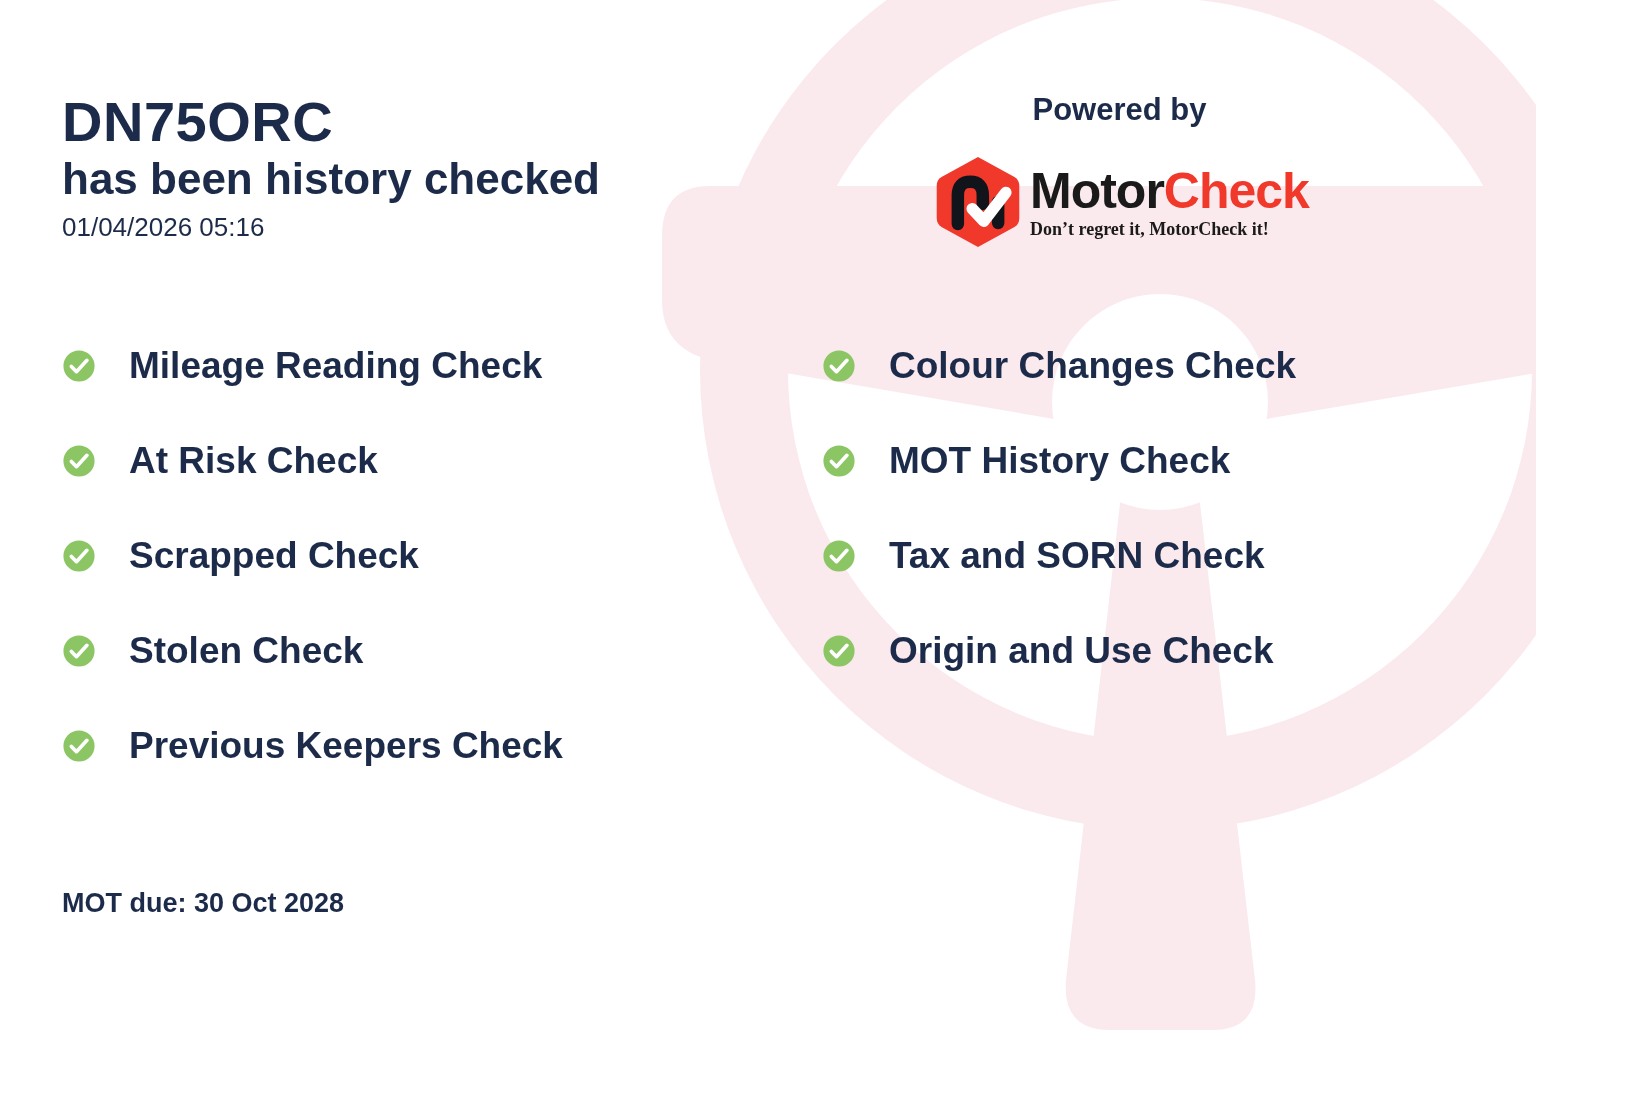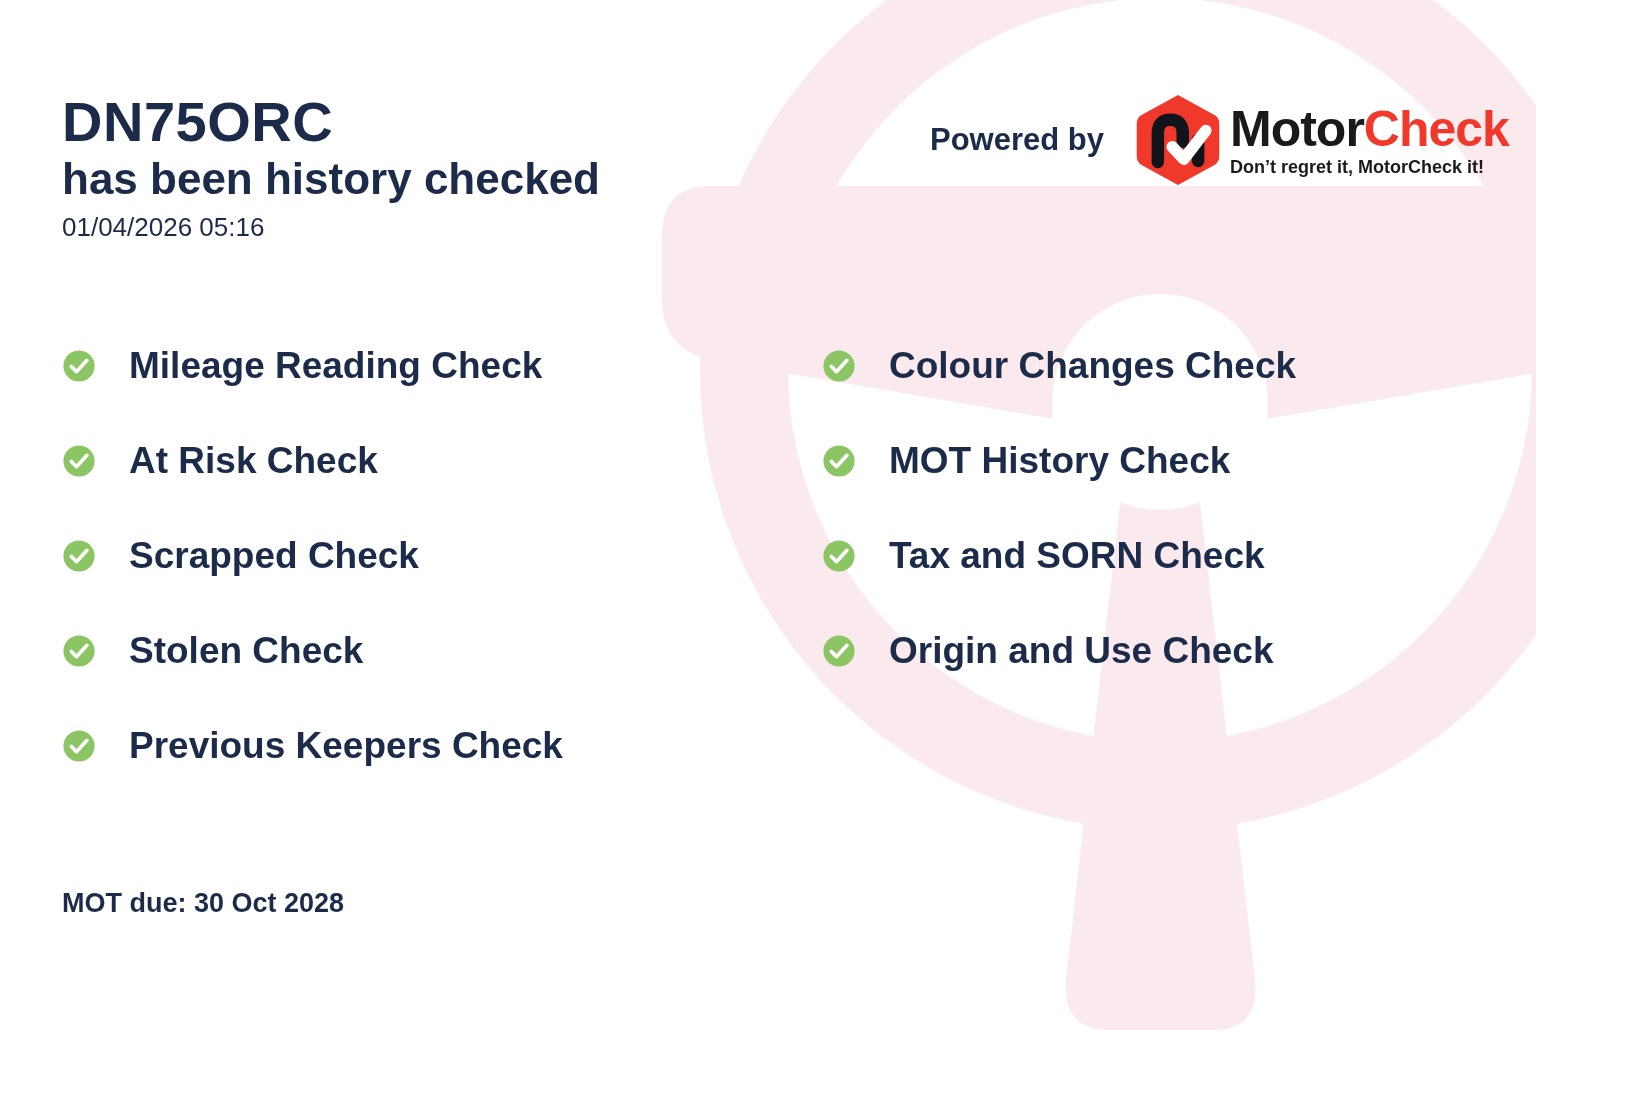--- a/index.html
+++ b/index.html
@@ -67,20 +67,21 @@
 
   
   .powered-block {
     position: absolute;
     left: 930px;
     top: 92px;
     display: flex;
     align-items: center;
     gap: 26px;
     z-index: 5;
+    flex-direction: column;
   }
   .powered-text {
     font-size: 31px;
     font-weight: bold;
     color: #1d2b4a;
     white-space: nowrap;
   }
   .logo {
     display: flex;
     align-items: center;
@@ -104,20 +105,21 @@
     white-space: nowrap;
   }
   .wordmark .w1 { color: #1a1a1a; }
   .wordmark .w2 { color: #f0392b; }
   .tagline {
     font-size: 18px;
     font-weight: bold;
     color: #1a1a1a;
     margin-top: 4px;
     white-space: nowrap;
+    font-family: Liberation Serif, serif;
   }
 
   
   .columns {
     position: absolute;
     left: 62px;
     top: 318px;
     width: 1530px;
     display: flex;
     z-index: 3;

